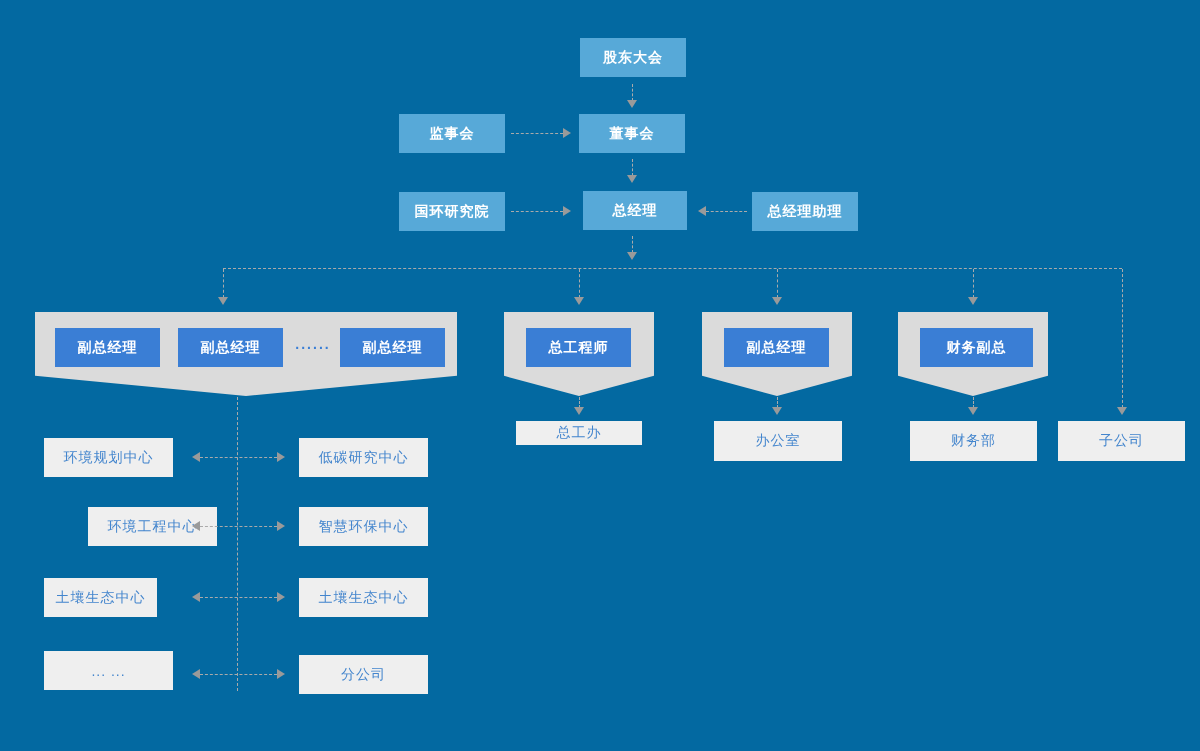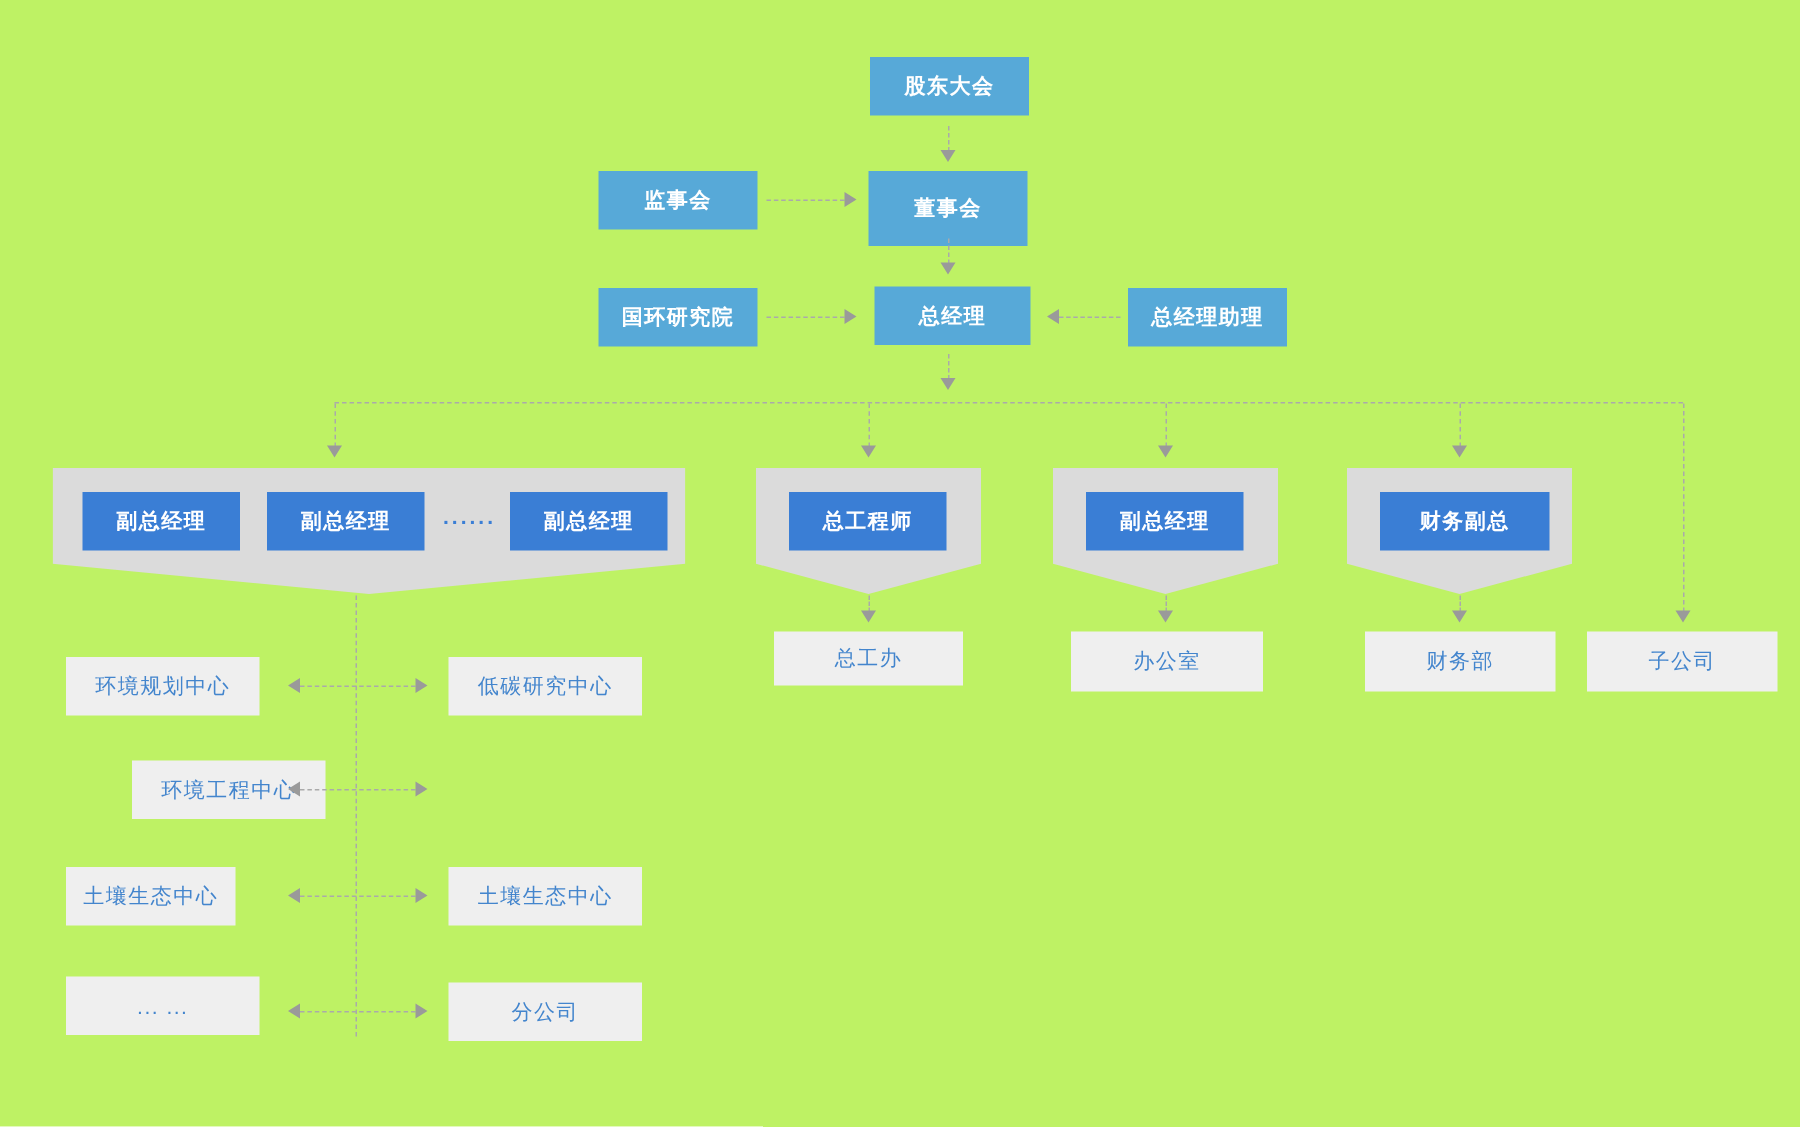--- a/index.html
+++ b/index.html
@@ -1,17 +1,17 @@
 <!DOCTYPE html>
 <html style="--light-blue: #57a9d8; --deep-blue: #3a7ed5; --panel-gray: #dbdbdb; --box-gray: #efefef; --blue-text: #4385cd; --line-gray: #aaaaaa; --arrow-gray: #9a9a9a;"><head>
 <meta charset="utf-8">
 <style>
   html,body { margin:0; padding:0; background:#ffffff; }
   .stage {
-    position:relative; width:1200px; height:751px; background:#bef264;
+    position:relative; width:1200px; height:751px; background:#0369a1;
     font-family:"Liberation Sans","DejaVu Sans",sans-serif; overflow:hidden;
   }
   .box {
     position:absolute; display:flex; align-items:center; justify-content:center;
     font-size:14px; letter-spacing:1px; box-sizing:border-box; white-space:nowrap;
   }
   .b-light { background:var(--light-blue,#57a9d8); color:#ffffff; font-weight:bold; }
   .b-deep  { background:var(--deep-blue,#3a7ed5);  color:#ffffff; font-weight:bold; }
   .b-gray  { background:var(--box-gray,#efefef);   color:var(--blue-text,#4385cd); font-weight:500; }
   .pent {
@@ -37,21 +37,21 @@
   <div class="box b-light" style="left:580px; top:38px; width:106px; height:39px;">股东大会</div>
 
   <div class="vline" style="left:632px; top:84px; height:17px;"></div>
   <div class="arr down" style="left:627px; top:100px;"></div>
 
   <div class="box b-light" style="left:399px; top:114px; width:106px; height:39px;">监事会</div>
 
   <div class="hline" style="left:511px; top:133px; width:52px;"></div>
   <div class="arr right" style="left:563px; top:128px;"></div>
 
-  <div class="box b-light" style="left:579px; top:114px; width:106px; height:50px;">董事会</div>
+  <div class="box b-light" style="left:579px; top:114px; width:106px; height:39px;">董事会</div>
 
   <div class="vline" style="left:632px; top:159px; height:17px;"></div>
   <div class="arr down" style="left:627px; top:175px;"></div>
 
   <div class="box b-light" style="left:399px; top:192px; width:106px; height:39px;text-align:right;">国环研究院</div>
 
   <div class="hline" style="left:511px; top:211px; width:52px;"></div>
   <div class="arr right" style="left:563px; top:206px;"></div>
 
   <div class="box b-light" style="left:583px; top:191px; width:104px; height:39px;">总经理</div>
@@ -102,37 +102,38 @@
 
   <div class="vline" style="left:579px; top:397px; height:11px;"></div>
   <div class="arr down" style="left:574px; top:407px;"></div>
 
   <div class="vline" style="left:777px; top:397px; height:11px;"></div>
   <div class="arr down" style="left:772px; top:407px;"></div>
 
   <div class="vline" style="left:973px; top:397px; height:11px;"></div>
   <div class="arr down" style="left:968px; top:407px;"></div>
 
-  <div class="box b-gray" style="left:516px; top:421px; width:126px; height:36px;">总工办</div>
+  <div class="box b-gray" style="left:516px; top:421px; width:126px; height:24px;">总工办</div>
   <div class="box b-gray" style="left:910px; top:421px; width:127px; height:40px;">财务部</div>
   <div class="box b-gray" style="left:714px; top:421px; width:128px; height:40px;">办公室</div>
   <div class="box b-gray" style="left:1058px; top:421px; width:127px; height:40px;">子公司</div>
 
   <div class="vline" style="left:237px; top:397px; height:294px;"></div>
 
   <div class="box b-gray" style="left:44px; top:438px; width:129px; height:39px;">环境规划中心</div>
   <div class="arr left" style="left:192px; top:452px;"></div>
   <div class="hline" style="left:200px; top:457px; width:77px;"></div>
   <div class="arr right" style="left:277px; top:452px;"></div>
   <div class="box b-gray" style="left:299px; top:438px; width:129px; height:39px;">低碳研究中心</div>
 
   <div class="box b-gray" style="left:44px; top:507px; width:129px; height:39px;margin-left:44px;">环境工程中心</div>
   <div class="arr left" style="left:192px; top:521px;"></div>
   <div class="hline" style="left:200px; top:526px; width:77px;"></div>
   <div class="arr right" style="left:277px; top:521px;"></div>
+  <div class="box b-gray" style="left:299px; top:507px; width:129px; height:39px;">智慧环保中心</div>
 
   <div class="box b-gray" style="left:44px; top:578px; width:113px; height:39px;">土壤生态中心</div>
   <div class="arr left" style="left:192px; top:592px;"></div>
   <div class="hline" style="left:200px; top:597px; width:77px;"></div>
   <div class="arr right" style="left:277px; top:592px;"></div>
   <div class="box b-gray" style="left:299px; top:578px; width:129px; height:39px;">土壤生态中心</div>
 
   <div class="box b-gray ell" style="left:44px; top:655px; width:129px; height:39px;">... ...</div>
   <div class="arr left" style="left:192px; top:669px;"></div>
   <div class="hline" style="left:200px; top:674px; width:77px;"></div>

